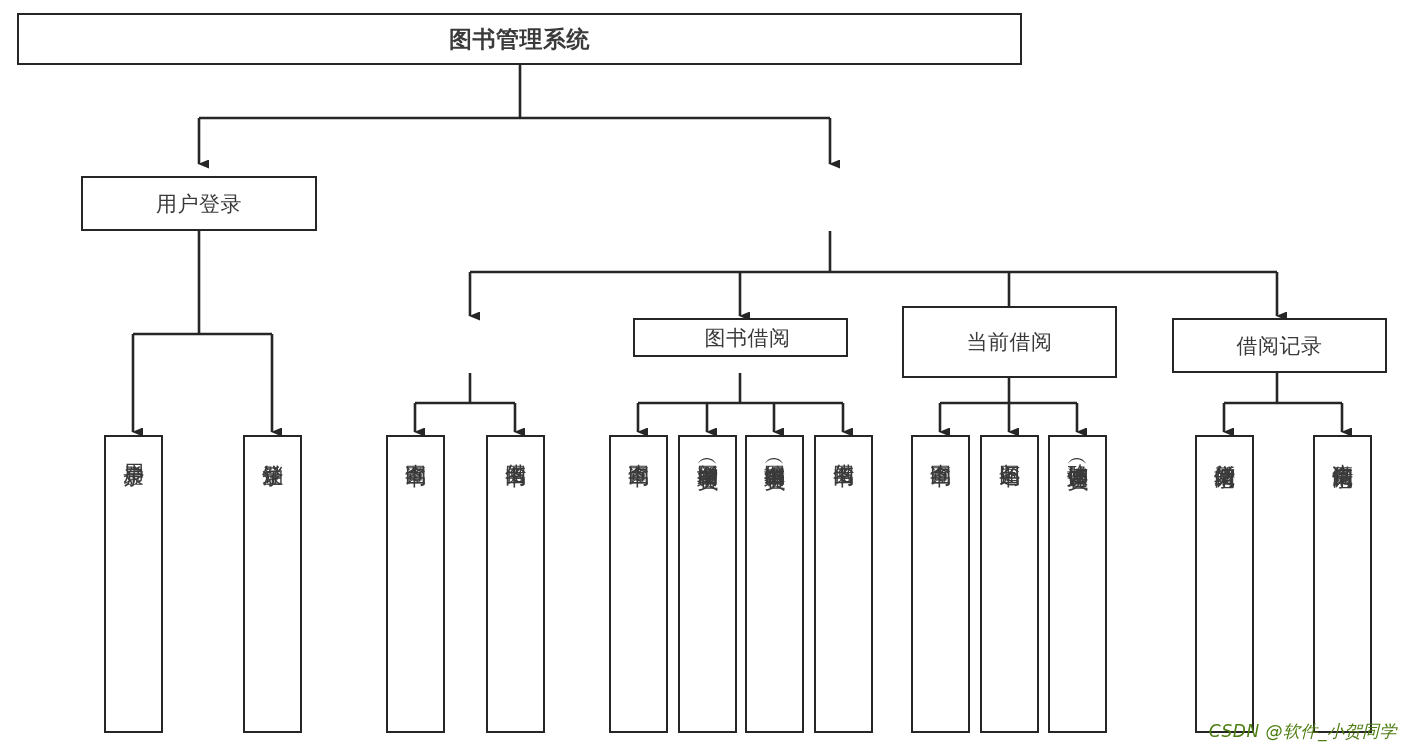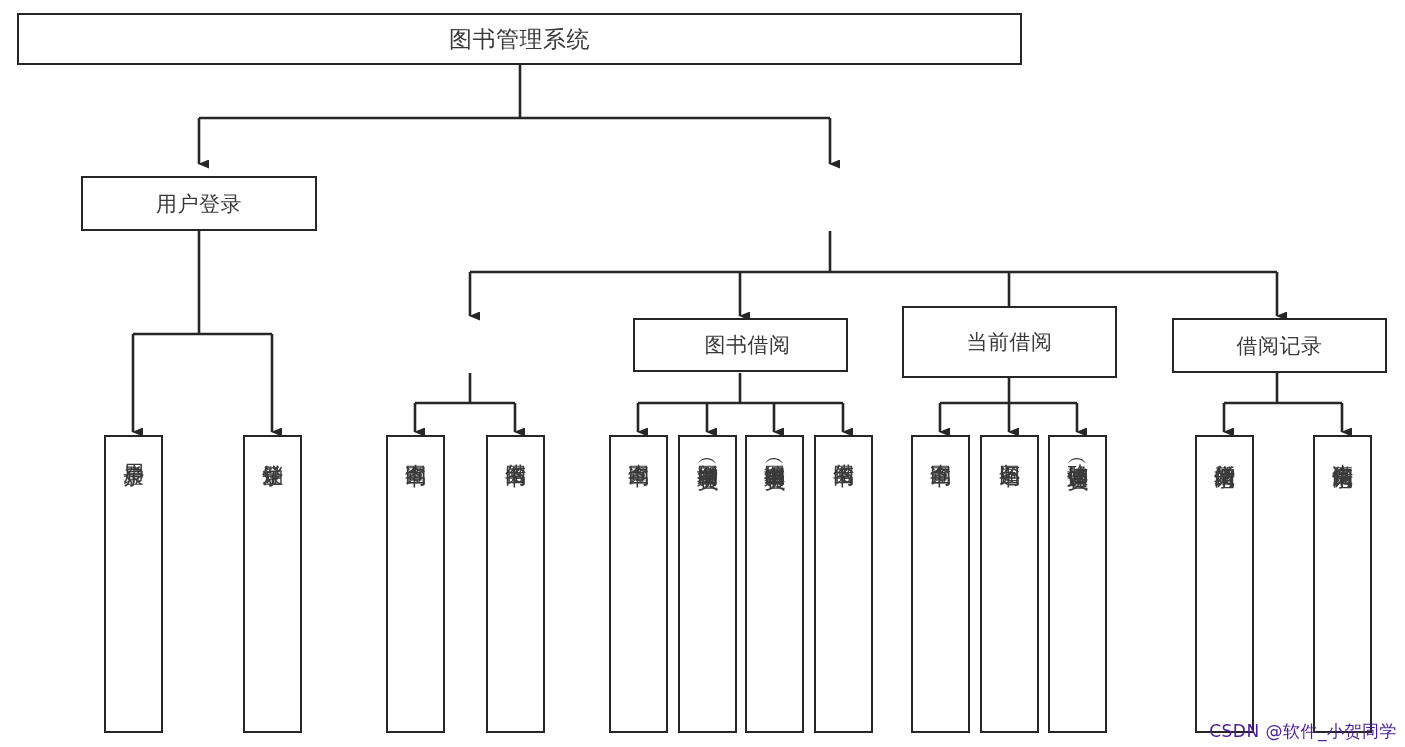--- a/index.html
+++ b/index.html
@@ -50,38 +50,40 @@
     writing-mode: vertical-rl;
     text-orientation: upright;
     line-height: 1.06;
     letter-spacing: 1px;
     white-space: nowrap;
     display: block;
     margin-top: 4px;
   }
   .node.root {
     font-size: 23px;
+    font-weight: bold;
   }
   .vwrap {
     height: 100%;
     display: flex;
     align-items: flex-start;
     justify-content: center;
     padding-top: 6px;
     box-sizing: border-box;
   }
   #watermark {
     position: absolute;
     right: 8px;
     bottom: 4px;
     font-size: 17px;
-    color: #4c1d95;
+    color: #4d7c0f;
     letter-spacing: 0.5px;
     white-space: nowrap;
     user-select: none;
+    font-style: italic;
   }
 </style>
 </head>
 <body>
 
 <div id="canvas">
 
   <svg id="wires" viewBox="0 0 1405 747" xmlns="http://www.w3.org/2000/svg">
     <defs>
       <marker id="arrow" markerWidth="9" markerHeight="11" refX="4.5" refY="10" orient="auto" markerUnits="userSpaceOnUse">
@@ -139,21 +141,21 @@
   <div class="node h root" style="left:17px; top:13px; width:1005px; height:52px;">
     <span>图书管理系统</span>
   </div>
 
   <div class="node h" style="left:81px; top:176px; width:236px; height:55px;">
     <span>用户登录</span>
   </div>
 
 
 
-  <div class="node h" style="left:633px; top:318px; width:215px; height:54px;padding-left:14px;">
+  <div class="node h" style="left:633px; top:318px; width:215px; height:39px;padding-left:14px;">
     <span>图书借阅</span>
   </div>
 
   <div class="node h" style="left:902px; top:306px; width:215px; height:72px;">
     <span>当前借阅</span>
   </div>
 
   <div class="node h" style="left:1172px; top:318px; width:215px; height:55px;">
     <span>借阅记录</span>
   </div>

